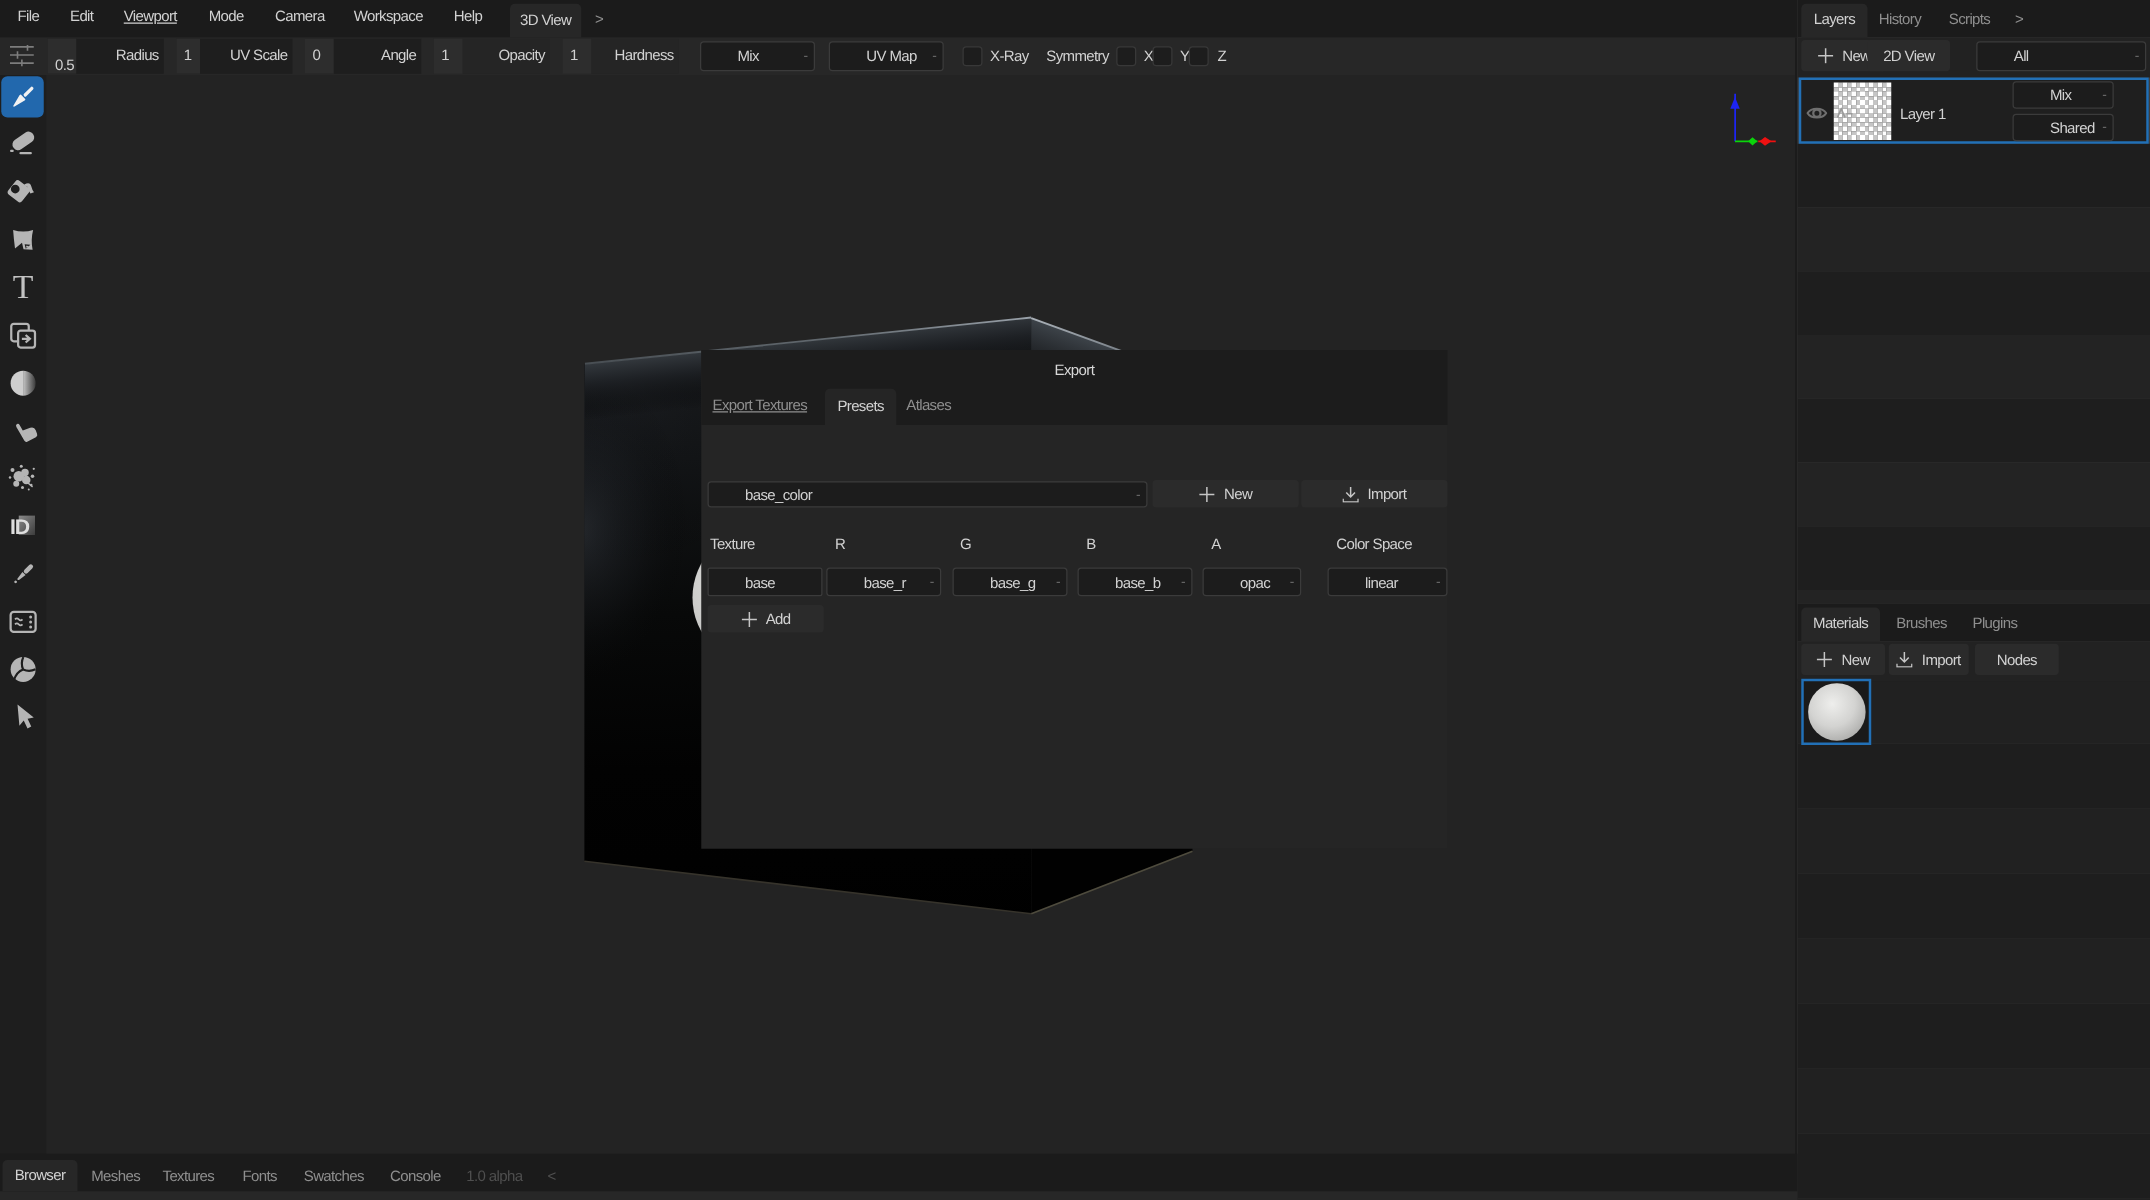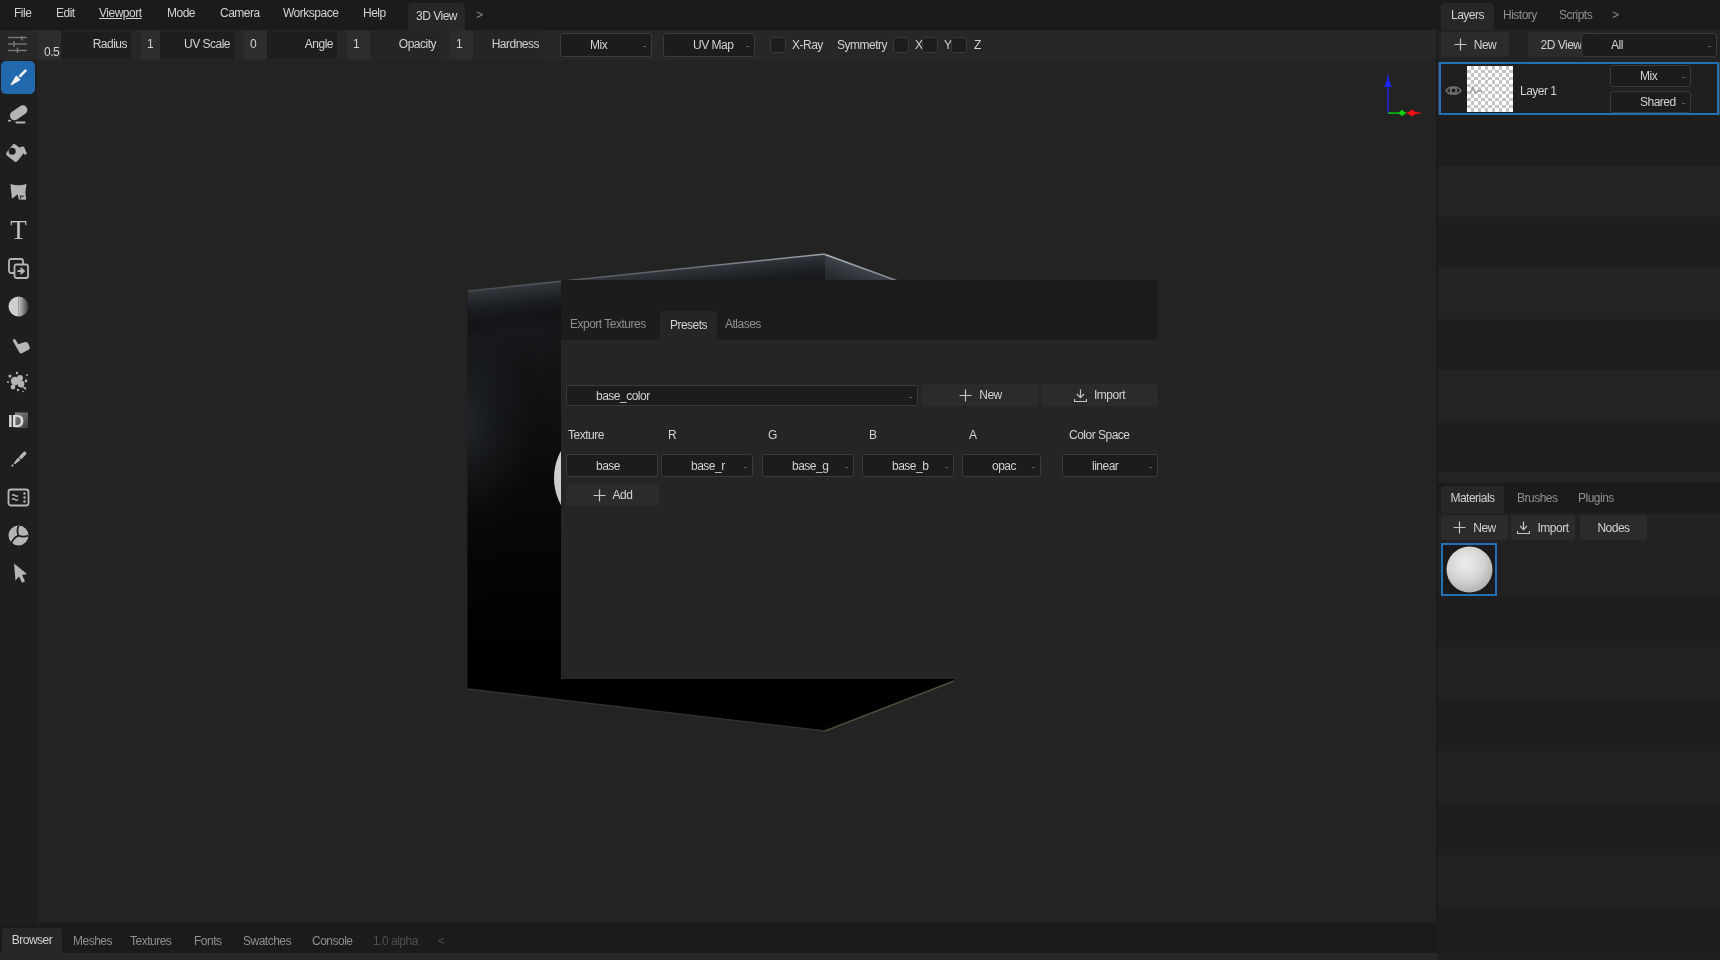--- a/index.html
+++ b/index.html
@@ -315,21 +315,21 @@
   <span class="abs dim" style="left:121px;top:8px;">Scripts</span>
   <span class="abs dim" style="left:174px;top:8px;">&gt;</span>
 
   <div class="abs" style="left:0;top:30px;width:282px;height:32px;background:#222222;"></div>
   <div class="btn" style="left:3px;top:32px;width:68px;height:25px;">
     <svg width="13" height="13" viewBox="0 0 13 13">
         <path d="M6.5 0.5 V12.5 M0.5 6.5 H12.5" stroke="#c5c5c5" stroke-width="1.2"></path>
       </svg>
     <span>New</span>
   </div>
-  <div class="btn" style="left:90px;top:32px;width:66px;height:25px;">
+  <div class="btn" style="left:56px;top:32px;width:66px;height:25px;">
       <span>2D View</span>
     </div>
   <div class="combo" style="left:143px;top:33px;width:136px;height:24px;">
     <span class="lbl">All</span>
       <span class="dash">-</span>
   </div>
 
   <div class="abs" style="left:1px;top:62px;width:280px;height:53px;background:#1f1f1f;border:2px solid #2270b6;"></div>
   <svg class="abs" style="left:7px;top:84px;" width="17" height="13" viewBox="0 0 17 13">
     <path d="M1 6.5 C4 1.8 13 1.8 16 6.5 C13 11.2 4 11.2 1 6.5 Z" fill="none" stroke="#6f6f6f" stroke-width="1.5"></path>
@@ -564,21 +564,22 @@
   <span class="abs dim" style="left:130px;top:11px;">Textures</span>
   <span class="abs dim" style="left:194px;top:11px;">Fonts</span>
   <span class="abs dim" style="left:243px;top:11px;">Swatches</span>
   <span class="abs dim" style="left:312px;top:11px;">Console</span>
   <span class="abs" style="left:373px;top:11px;color:#4f4f4f;">1.0 alpha</span>
   <span class="abs" style="left:438px;top:11px;color:#4f4f4f;">&lt;</span>
 </div>
 
 <div class="abs" id="dialog" style="left:561px;top:280px;width:597px;height:399px;background:#252525;">
   <div class="abs" style="left:0;top:0;width:597px;height:60px;background:#1c1c1c;"></div>
-  <span class="abs dim" style="left:9px;top:37px;">Export Textures</span>
+  <div class="abs" style="left:0;top:9px;width:597px;text-align:center;color:#d8d8d8;">Export</div>
+  <span class="abs dim" style="left:9px;top:37px;text-decoration:underline;">Export Textures</span>
   <div class="abs" style="left:99px;top:30.5px;width:57px;height:29.5px;background:#252525;border-radius:4px 4px 0 0;text-align:center;line-height:29px;">Presets</div>
   <span class="abs dim" style="left:164px;top:37px;">Atlases</span>
 
   <div class="combo" style="left:5px;top:105px;width:352px;height:21px;">
       <span class="lbl">base_color</span>
       <span class="dash">-</span>
     </div>
   <div class="btn" style="left:361px;top:104px;width:117px;height:22px;">
     <svg width="13" height="13" viewBox="0 0 13 13">
         <path d="M6.5 0.5 V12.5 M0.5 6.5 H12.5" stroke="#c5c5c5" stroke-width="1.2"></path>

